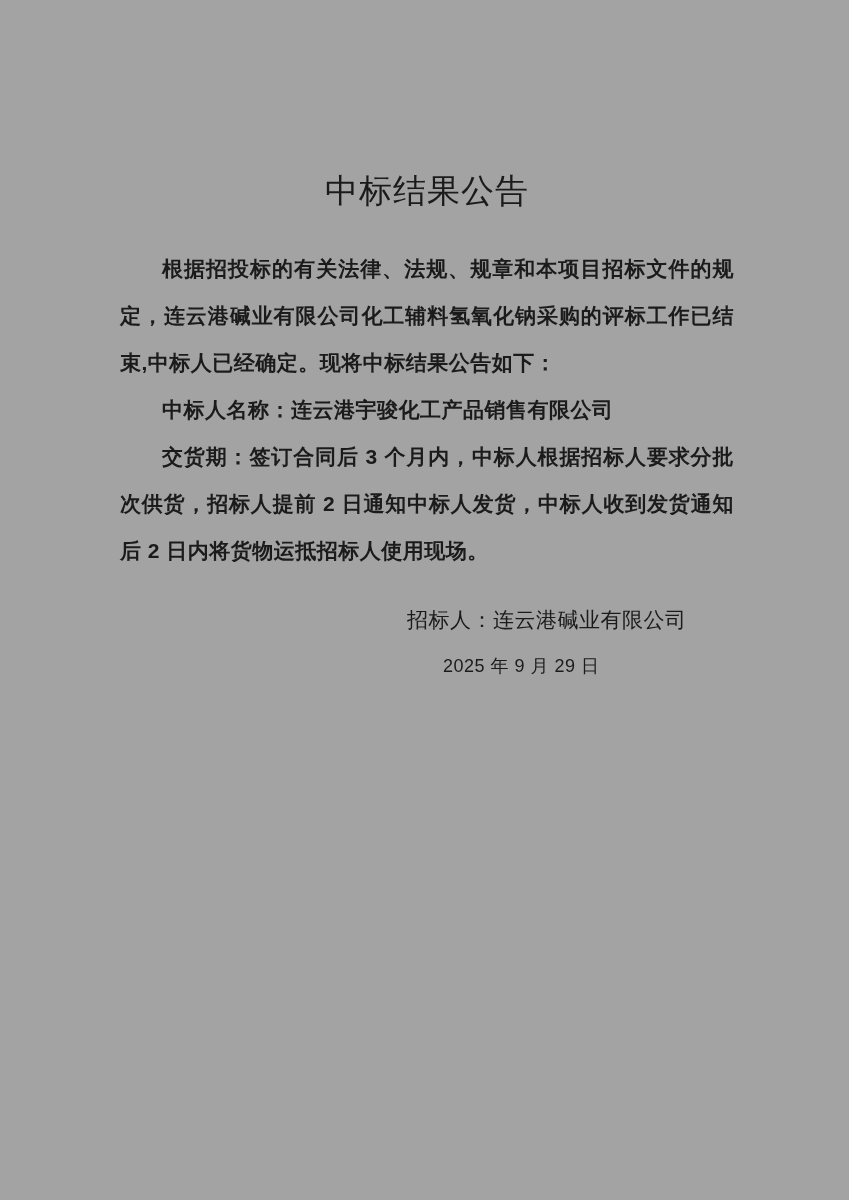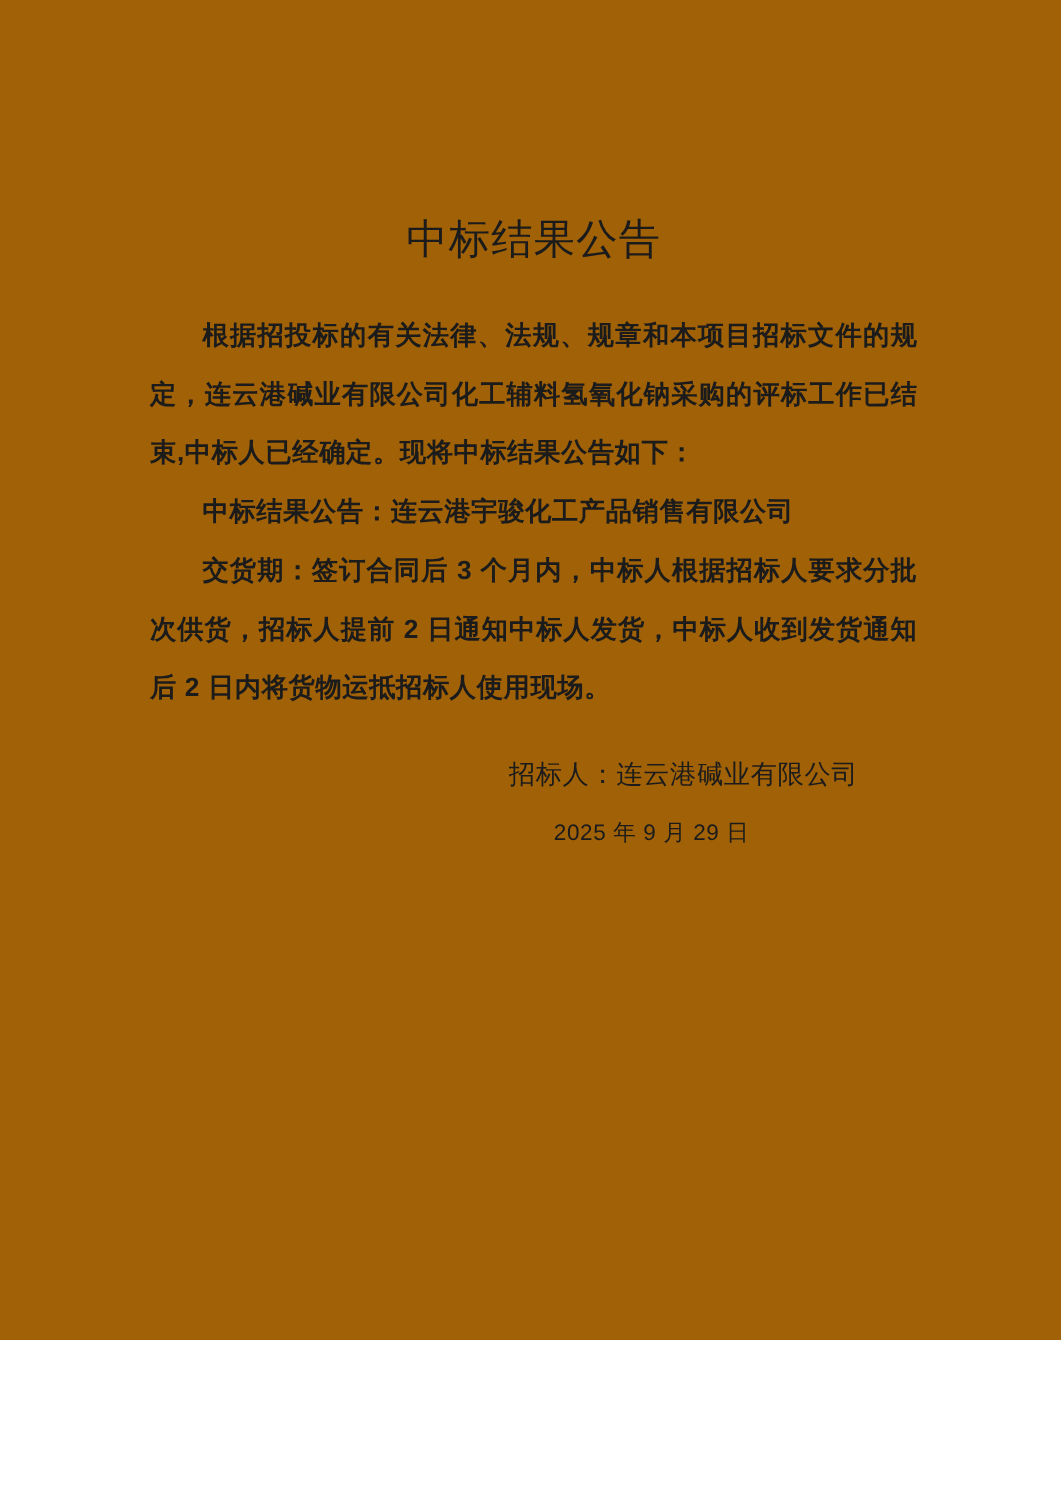--- a/index.html
+++ b/index.html
@@ -10,23 +10,23 @@
     width: 849px;
     height: 1200px;
     background: #ffffff;
     font-family: "Liberation Sans", "DejaVu Sans", sans-serif;
     color: #1b1b1b;
     overflow: hidden;
   }
   .page {
     box-sizing: border-box;
     width: 849px;
-    height: 1072px;
+    height: 1200px;
     padding: 0 115px 0 120px;
-    background: #a16207;
+    background: #a3a3a3;
   }
   .title {
     margin: 0;
     padding-top: 168px;
     font-size: 33px;
     line-height: 46px;
     font-weight: 500;
     text-align: center;
     letter-spacing: 1px;
   }
@@ -68,21 +68,21 @@
 </style>
 </head>
 <body>
 
 <div class="page">
   <h1 class="title">中标结果公告</h1>
 
   <div class="body-text">
     <p class="para justify">根据招投标的有关法律、法规、规章和本项目招标文件的规定，连云港碱业有限公司化工辅料氢氧化钠采购的评标工作已结束,中标人已经确定。现将中标结果公告如下：</p>
 
-    <p class="para">中标结果公告：连云港宇骏化工产品销售有限公司</p>
+    <p class="para">中标人名称：连云港宇骏化工产品销售有限公司</p>
 
 
     <p class="para justify">交货期：签订合同后 3 个月内，中标人根据招标人要求分批次供货，招标人提前 2 日通知中标人发货，中标人收到发货通知后 2 日内将货物运抵招标人使用现场。</p>
 
   </div>
 
   <div class="signature-block">
     <p class="sig-line">招标人：连云港碱业有限公司</p>
     <p class="sig-date">2025 年 9 月 29 日</p>
   </div>

